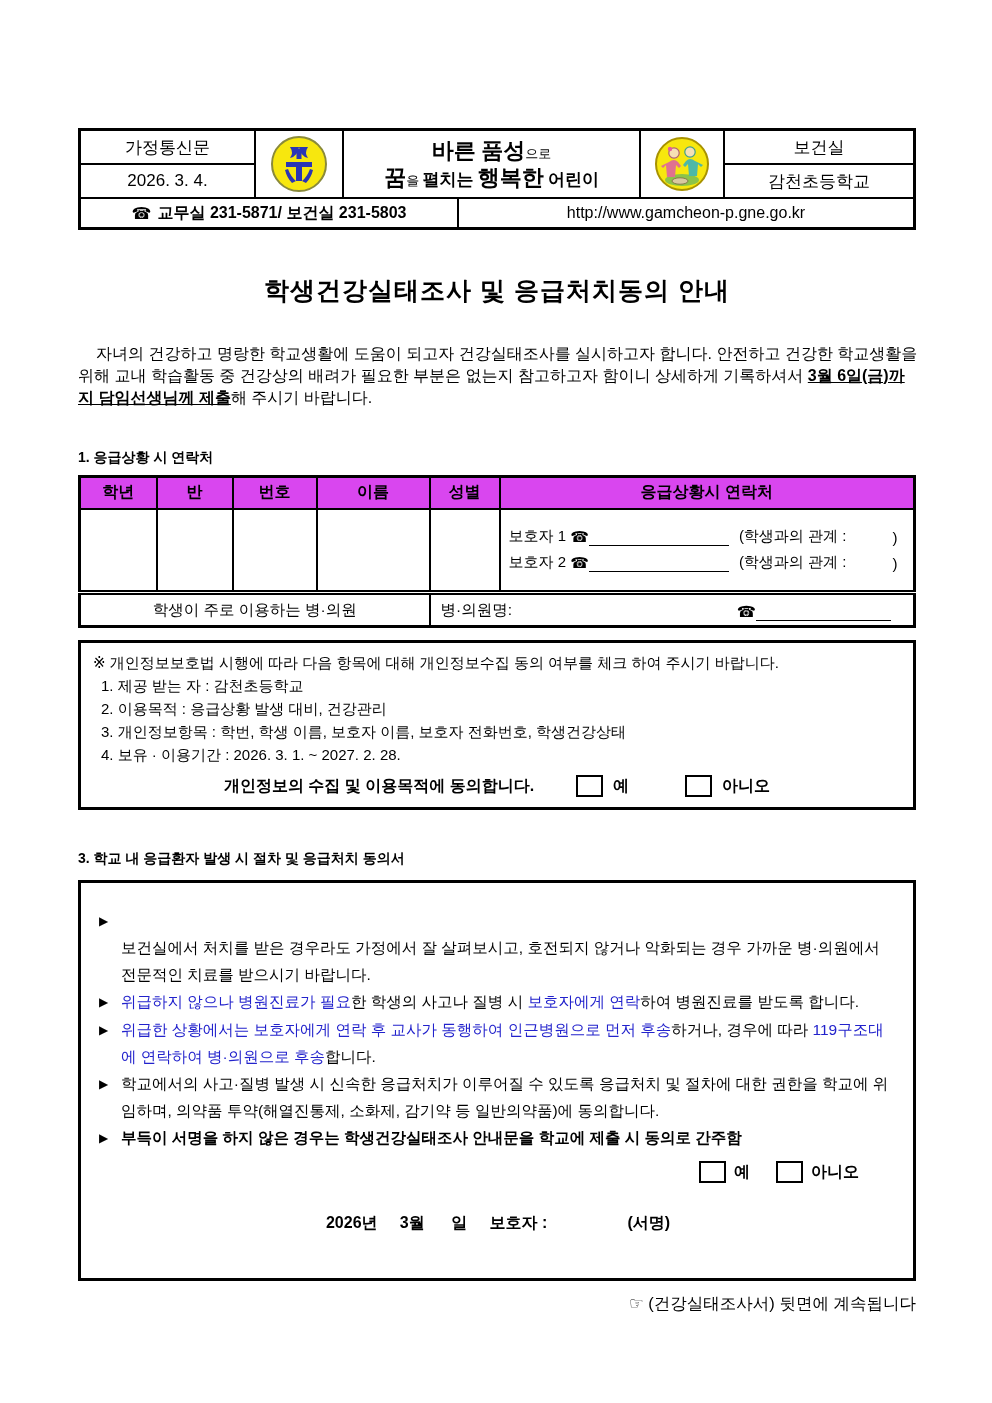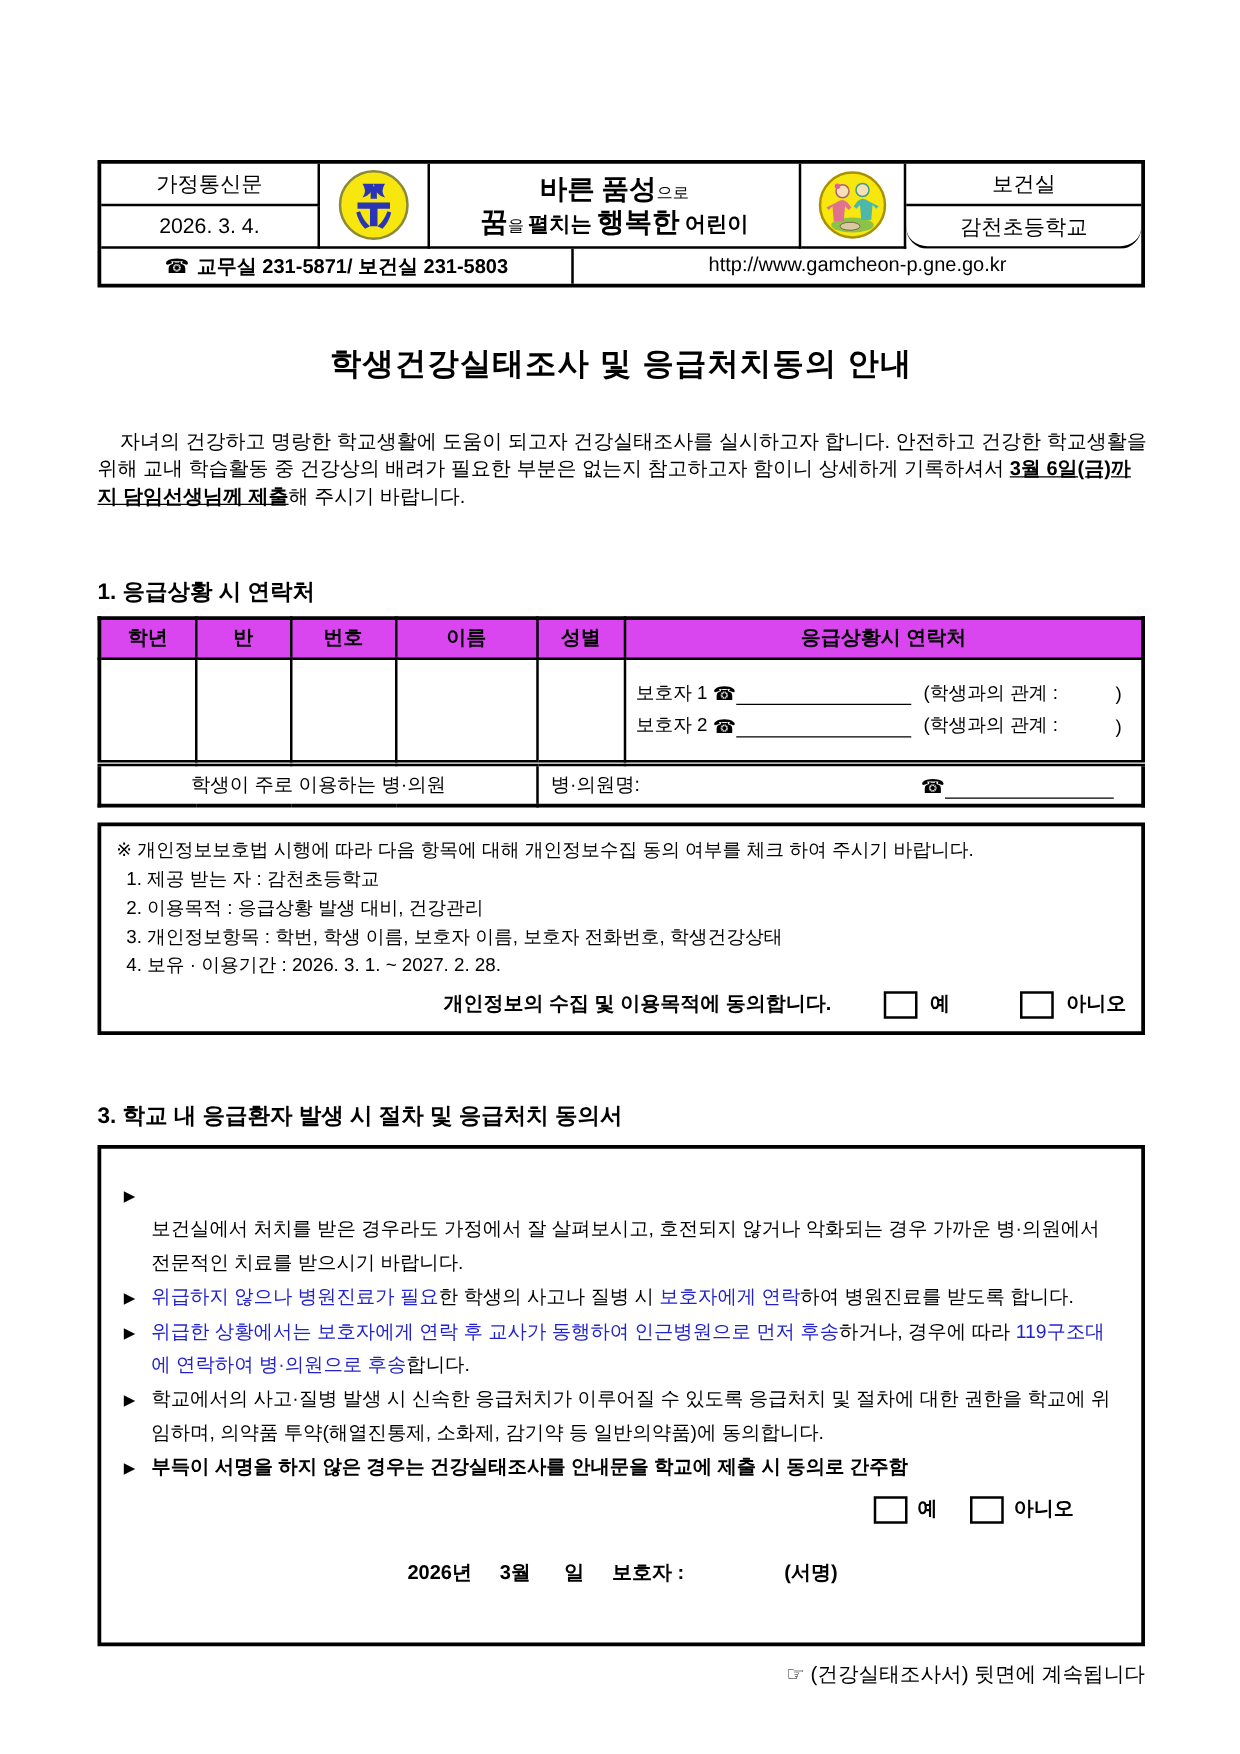--- a/index.html
+++ b/index.html
@@ -24,32 +24,32 @@
   .hcell{display:flex;align-items:center;justify-content:center;
     border-right:2px solid #000;border-bottom:2px solid #000;
     font-size:17px;box-sizing:border-box;}
   .h-doc{grid-area:1/1/2/2;}
   .h-date{grid-area:2/1/3/2;}
   .h-logo{grid-area:1/2/3/3;}
   .h-slogan{grid-area:1/3/3/5;flex-direction:column;line-height:1.25;
     font-family:"Liberation Serif","DejaVu Serif",serif;}
   .h-emblem{grid-area:1/5/3/6;}
   .h-office{grid-area:1/6/2/7;border-right:none;}
-  .h-school{grid-area:2/6/3/7;border-right:none;border-radius:17px;}
+  .h-school{grid-area:2/6/3/7;border-right:none;}
   .h-phone{grid-area:3/1/4/4;border-bottom:none;font-weight:bold;font-size:16px;gap:6px;}
   .h-url{grid-area:3/4/4/7;border-right:none;border-bottom:none;font-size:16px;}
   .slogan-big{font-size:22px;font-weight:bold;}
   .slogan-mid{font-size:17px;font-weight:bold;}
   .slogan-small{font-size:13px;}
   
   .title{margin-top:44px;text-align:center;font-size:25px;font-weight:bold;letter-spacing:1px;}
   .intro{margin-top:36px;font-size:16px;line-height:22px;text-indent:18px;width:840px;}
   .intro .em{font-weight:bold;text-decoration:underline;}
   
-  .sec-h{margin-top:52px;font-size:18px;font-weight:bold;}
+  .sec-h{margin-top:40px;font-size:14px;font-weight:bold;}
   
   .t1{border-collapse:collapse;width:838px;margin-top:8px;table-layout:fixed;}
   .t1 th,.t1 td{border:2px solid #000;box-sizing:border-box;}
   .t1{border:3px solid #000;}
   .t1 th{background:#d946ef;font-size:16px;font-weight:bold;height:32px;}
   .t1 .contact-cell{height:84px;padding:6px 8px;vertical-align:middle;font-size:15px;}
   .g-line{display:flex;align-items:flex-end;margin:7px 0;}
   .blank{display:inline-block;border-bottom:1px solid #000;height:16px;}
   .w145{width:140px;}
   .w135{width:135px;}
@@ -57,21 +57,21 @@
   .rel-close{margin-left:46px;}
   .t1 .bottom td{border-top:5px double #000;height:34px;font-size:15.5px;}
   .clinic-label{text-align:center;font-size:15.5px;}
   .clinic-val{padding:0 10px;}
   .clinic-flex{display:flex;align-items:flex-end;}
   .clinic-flex .phone-group{margin-left:auto;margin-right:12px;display:flex;align-items:flex-end;}
   
   .box{border:3px solid #000;width:838px;box-sizing:border-box;margin-top:12px;}
   .box2{padding:8px 12px 10px 12px;font-size:15px;line-height:23px;}
   .box2 .pitems{padding-left:8px;}
-  .consent-row{display:flex;align-items:center;justify-content:flex-end;margin-top:8px;}
+  .consent-row{display:flex;align-items:center;justify-content:center;margin-top:8px;}
   .consent-row .lbl{font-weight:bold;font-size:16px;}
   .cb{display:inline-block;width:27px;height:22px;border:2px solid #000;box-sizing:border-box;background:#fff;}
   .cb-lbl{font-size:16px;font-weight:bold;margin-left:10px;}
   .gap40{margin-left:42px;}
   .gap56{margin-left:56px;}
   
   .box3{padding:24px 16px 0 18px;font-size:15.5px;line-height:27px;min-height:356px;}
   .bullet{display:flex;}
   .bullet .bm{flex:0 0 22px;font-size:12px;padding-top:1px;color:#000;}
   .bullet .bt{flex:1;}
@@ -227,21 +227,21 @@
     </div>
     <div class="bullet">
       <span class="bm">▶</span>
       <div class="bt">
         <span>학교에서의 사고·질병 발생 시 신속한 응급처치가 이루어질 수 있도록 응급처치 및 절차에 대한 권한을 학교에 위임하며, 의약품 투약(해열진통제, 소화제, 감기약 등 일반의약품)에 동의합니다.</span>
       </div>
     </div>
     <div class="bullet">
       <span class="bm">▶</span>
       <div class="bt bold">
-        <span>부득이 서명을 하지 않은 경우는 건강실태조사를 안내문을 학교에 제출 시 동의로 간주함</span>
+        <span>부득이 서명을 하지 않은 경우는 학생건강실태조사 안내문을 학교에 제출 시 동의로 간주함</span>
       </div>
     </div>
     <div class="yn-row">
       <span class="cb"></span>
       <span class="cb-lbl">예</span>
       <span class="cb gap"></span>
       <span class="cb-lbl">아니오</span>
     </div>
     <div class="sig">2026년     3월      일     보호자 :                  (서명)</div>
   </div>

